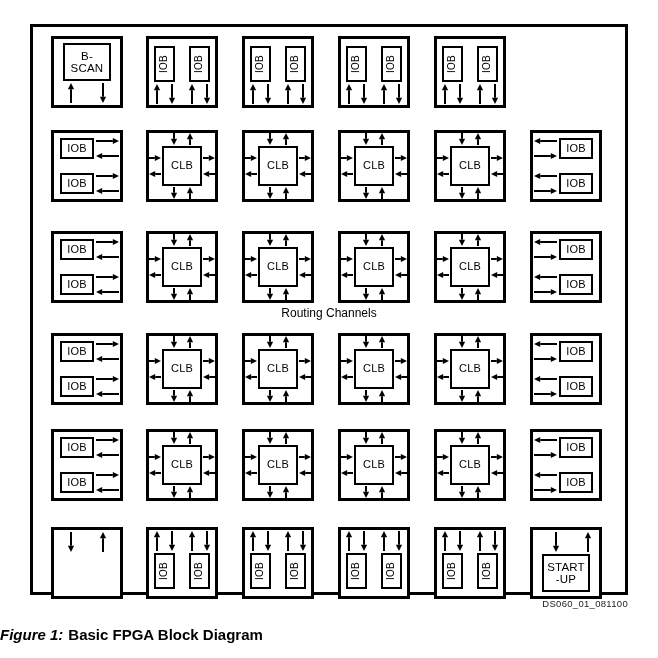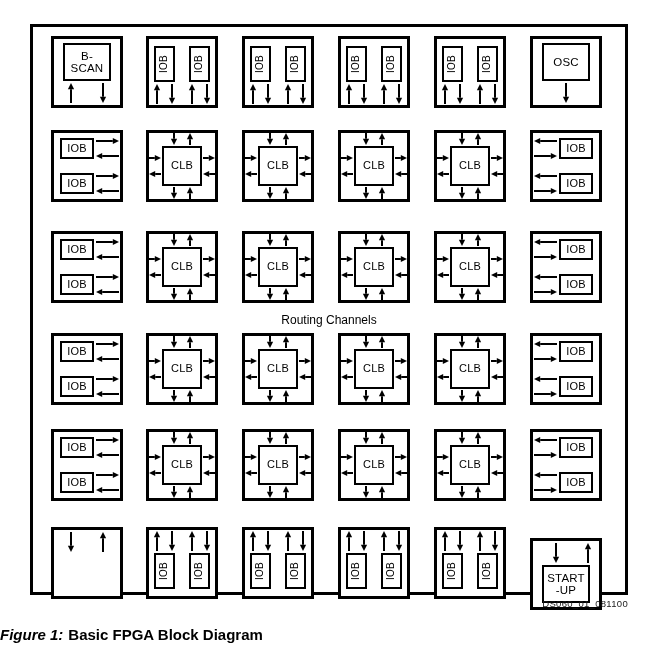--- a/index.html
+++ b/index.html
@@ -89,21 +89,21 @@
   .channel-label {
     position: absolute;
     font-size: 12px;
     text-align: center;
     white-space: nowrap;
     color: #000;
   }
   #routing-channels-label {
     left: 0;
     width: 100%;
-    top: 286px;
+    top: 279px;
   }
   #versaring-label {
     left: 0;
     width: 100%;
     top: 541px;
   }
 
   
   #doc-id {
     position: absolute;
@@ -237,30 +237,20 @@
           <g>
             <line x1="46" y1="68" x2="46" y2="54.2" stroke="#000000" stroke-width="2"></line>
             <polygon points="46,48 49.1,54.2 42.9,54.2" fill="#000000"></polygon>
           </g>
           <g>
             <line x1="61" y1="48" x2="61" y2="61.8" stroke="#000000" stroke-width="2"></line>
             <polygon points="61,68 57.9,61.8 64.1,61.8" fill="#000000"></polygon>
           </g>
         </svg>
       </div>
-      <div class="cell" style="left: 497px; top: 9px; width: 72px; height: 72px;">
-        <div class="cell-box" style="left: 0px; top: 0px; width: 72px; height: 72px;"></div>
-        <div class="inner-block corner-label" style="left: 12px; top: 7px; width: 48px; height: 38px;">OSC</div>
-        <svg class="arrow-layer" width="72" height="72" viewBox="0 0 72 72">
-          <g>
-            <line x1="36" y1="47" x2="36" y2="60.8" stroke="#000000" stroke-width="2"></line>
-            <polygon points="36,67 32.9,60.8 39.1,60.8" fill="#000000"></polygon>
-          </g>
-        </svg>
-      </div>
       <div class="cell" style="left: 18px; top: 103px; width: 72px; height: 72px;">
         <div class="cell-box" style="left: 0px; top: 0px; width: 72px; height: 72px;"></div>
         <div class="inner-block" style="left: 9px; top: 8px; width: 34px; height: 21px;">IOB</div>
         <div class="inner-block" style="left: 9px; top: 43px; width: 34px; height: 21px;">IOB</div>
         <svg class="arrow-layer" width="72" height="72" viewBox="0 0 72 72">
           <g>
             <line x1="45" y1="11" x2="61.8" y2="11" stroke="#000000" stroke-width="2"></line>
             <polygon points="68,11 61.8,14.1 61.8,7.9" fill="#000000"></polygon>
           </g>
           <g>
@@ -1144,21 +1134,21 @@
           <g>
             <line x1="46" y1="24" x2="46" y2="10.2" stroke="#000000" stroke-width="2"></line>
             <polygon points="46,4 49.1,10.2 42.9,10.2" fill="#000000"></polygon>
           </g>
           <g>
             <line x1="61" y1="4" x2="61" y2="17.8" stroke="#000000" stroke-width="2"></line>
             <polygon points="61,24 57.9,17.8 64.1,17.8" fill="#000000"></polygon>
           </g>
         </svg>
       </div>
-      <div class="cell" style="left: 497px; top: 500px; width: 84px; height: 72px; margin-top: 11px;">
+      <div class="cell" style="left: 497px; top: 500px; width: 84px; height: 72px;">
         <div class="cell-box" style="left: 0px; top: 0px; width: 72px; height: 72px;"></div>
         <div class="inner-block corner-label" style="left: 12px; top: 27px; width: 48px; height: 38px;">START
 -UP</div>
         <svg class="arrow-layer" width="72" height="72" viewBox="0 0 72 72">
           <g>
             <line x1="20" y1="5" x2="20" y2="18.8" stroke="#000000" stroke-width="2"></line>
             <polygon points="20,25 16.9,18.8 23.1,18.8" fill="#000000"></polygon>
           </g>
           <g>
             <line x1="52" y1="25" x2="52" y2="11.2" stroke="#000000" stroke-width="2"></line>

